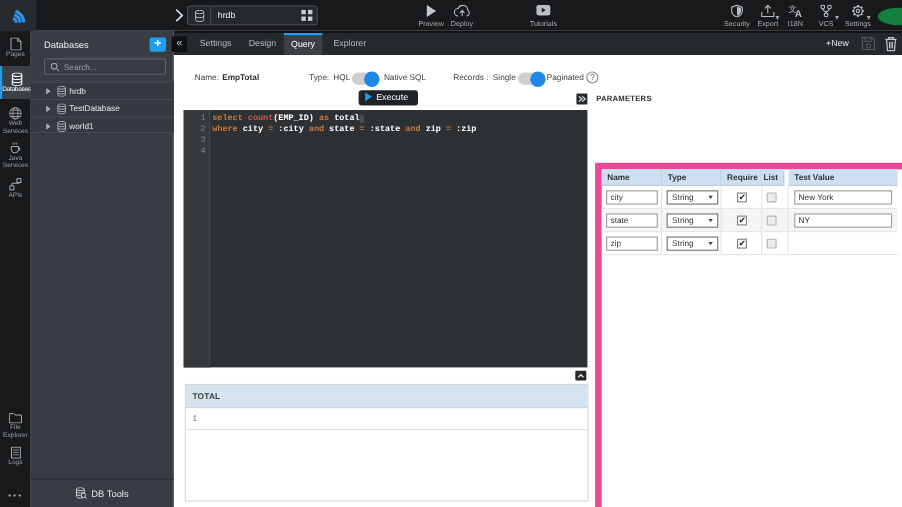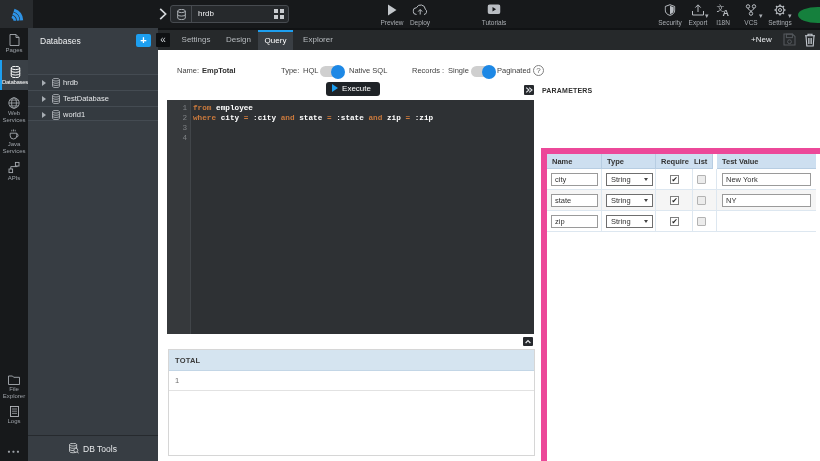--- a/index.html
+++ b/index.html
@@ -268,20 +268,27 @@
         <rect x="0.5" y="0.5" width="8" height="10" fill="none" stroke="#b4b8bd" stroke-width="0.9"></rect>
         <path d="M2,3 H7 M2,5.2 H7 M2,7.4 H7" fill="none" stroke="#b4b8bd" stroke-width="0.7"></path>
       </svg>
   <span class="rl">Logs</span>
 </div>
 <div class="abs ritem" style="top:448px;color:#9da2a8;font-size:5px;letter-spacing:1.5px">●●●</div>
 
 <div class="abs" id="lpanel">
   <div id="lp-title">Databases</div>
   <div id="lp-add">+</div>
+  <div id="lp-search">
+    <svg width="8" height="8" viewBox="0 0 8 8" style="position:absolute;left:5px;top:3px">
+          <circle cx="3.2" cy="3.2" r="2.6" fill="none" stroke="#9aa0a6" stroke-width="1"></circle>
+          <path d="M5.2,5.2 L7.5,7.5" stroke="#9aa0a6" stroke-width="1"></path>
+        </svg>
+    <span>Search...</span>
+  </div>
   <div id="lp-tree">
     <div class="trow">
           <i class="tri"></i>
           <svg width="8" height="10" viewBox="0 0 9 11">
             <ellipse cx="4.5" cy="1.8" rx="3.9" ry="1.5" fill="none" stroke="#b9bdc2" stroke-width="0.9"></ellipse>
             <path d="M0.6,1.8 V9.2 A3.9,1.5 0 0 0 8.4,9.2 V1.8" fill="none" stroke="#b9bdc2" stroke-width="0.9"></path>
             <path d="M0.6,4.3 A3.9,1.5 0 0 0 8.4,4.3 M0.6,6.8 A3.9,1.5 0 0 0 8.4,6.8" fill="none" stroke="#b9bdc2" stroke-width="0.9"></path>
           </svg>
           <span class="tn">hrdb</span>
         </div>
@@ -359,21 +366,21 @@
 <div class="abs" id="editor">
   <div id="gutter">
         <div class="pad"></div>
         <div>1</div>
         <div>2</div>
         <div>3</div>
         <div>4</div>
       </div>
   <div id="code">
         <div class="pad"></div>
-    <div><span class="k">from</span> <span class="w">employee</span></div>
+    <div><span class="k">select</span> <span class="f">count</span><span class="w">(EMP_ID)</span> <span class="k">as</span> <span class="w">total</span><span style="background:#4a4d50;color:#4a4d50">&nbsp;</span></div>
     <div><span class="k">where</span> <span class="w">city</span> <span class="k">=</span> <span class="w">:city</span> <span class="k">and</span> <span class="w">state</span> <span class="k">=</span> <span class="w">:state</span> <span class="k">and</span> <span class="w">zip</span> <span class="k">=</span> <span class="w">:zip</span></div>
   </div>
 </div>
 
 <div class="abs" id="collup">
       <svg width="10" height="9" viewBox="0 0 10 9">
         <path d="M2.6,6 L5,3.6 L7.4,6" fill="none" stroke="#e8eaec" stroke-width="1.2"></path>
       </svg>
     </div>
 <div class="abs" id="rtable">

